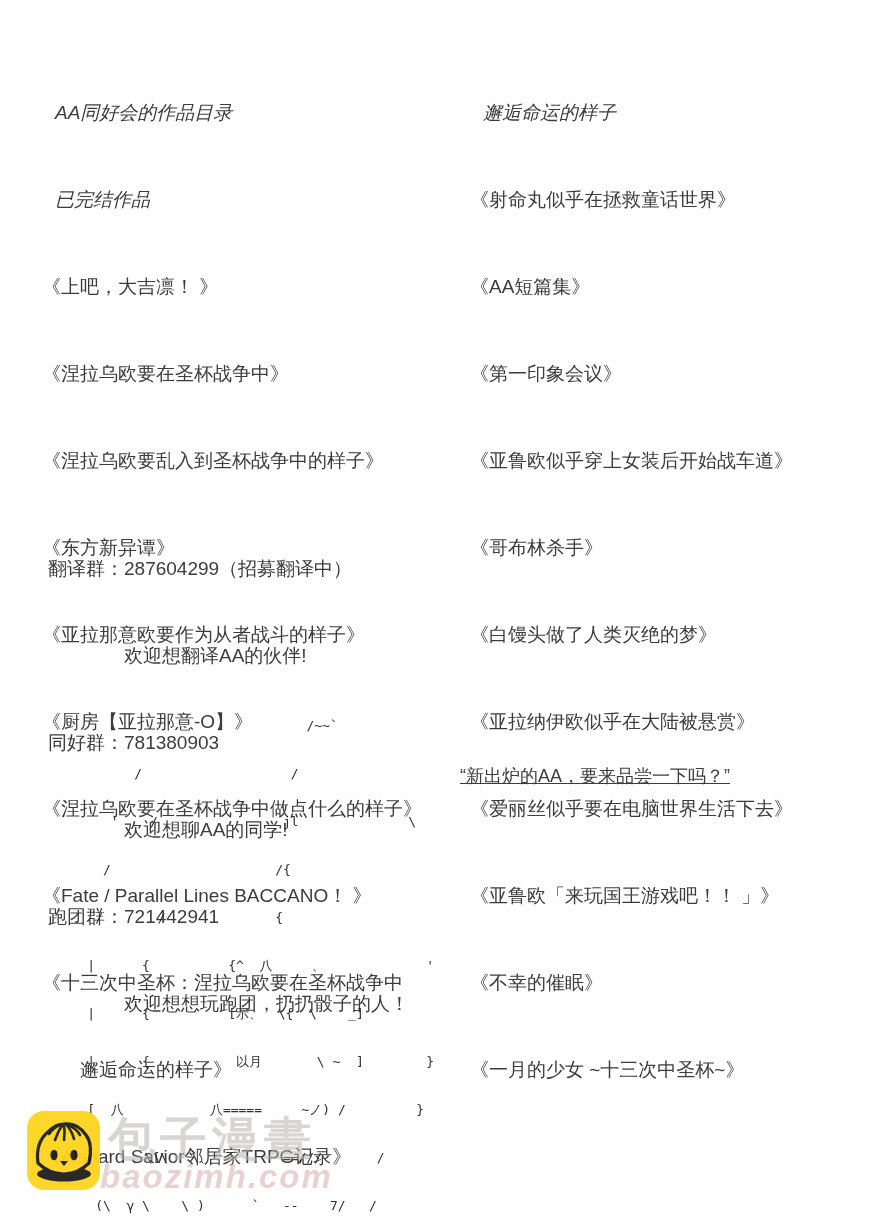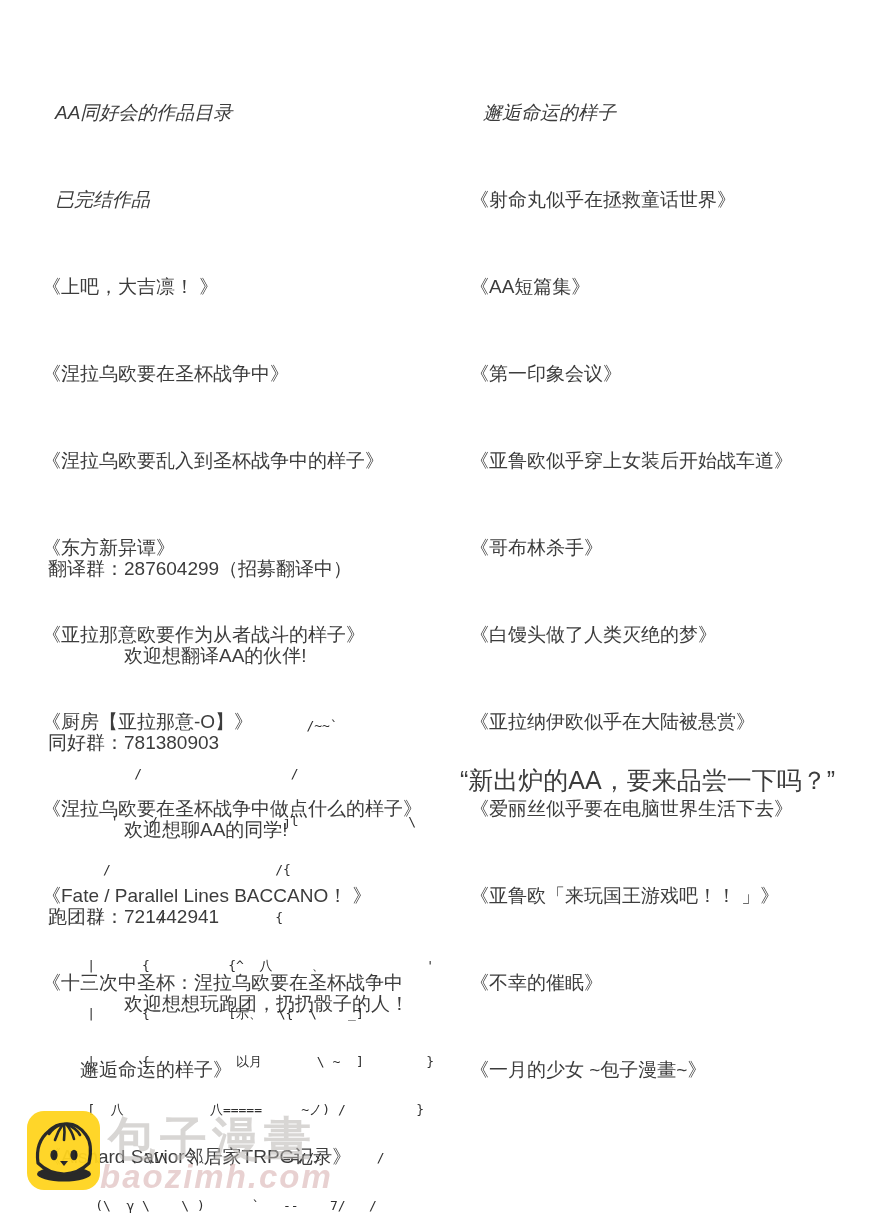--- a/index.html
+++ b/index.html
@@ -7,21 +7,21 @@
     width:896px;height:1219px;position:relative;overflow:hidden;
     background:#ffffff;
     font-family:"Liberation Sans","DejaVu Sans",sans-serif;
     color:#3c3c3c;
   }
   .col{position:absolute;font-size:19px;line-height:29px;white-space:pre;}
   .col .hdr{padding-left:13px;font-style:italic;}
   #left-col{left:42px;top:40px;}
   #right-col{left:470px;top:40px;}
   #group-block{position:absolute;left:48px;top:496px;font-size:19px;line-height:29px;white-space:pre;}
-  #quote-line{position:absolute;left:460px;top:764px;font-size:25px;white-space:pre;}
+  #quote-line{position:absolute;left:460px;top:764px;font-size:18px;white-space:pre;text-decoration:underline;}
   #ascii-art{
     position:absolute;left:56px;top:686px;z-index:1;
     font-family:"DejaVu Sans Mono","Liberation Mono",monospace;
     font-size:13px;line-height:16px;white-space:pre;color:#2e2e2e;
   }
   
   #watermark{position:absolute;left:0;top:1100px;width:420px;height:119px;z-index:2;}
   #wm-icon{
     position:absolute;left:27px;top:11px;width:73px;height:79px;
     background:#ffd41e;border-radius:17px;opacity:.95;
@@ -73,21 +73,21 @@
   <div>《射命丸似乎在拯救童话世界》</div>
   <div>《AA短篇集》</div>
   <div>《第一印象会议》</div>
   <div>《亚鲁欧似乎穿上女装后开始战车道》</div>
   <div>《哥布林杀手》</div>
   <div>《白馒头做了人类灭绝的梦》</div>
   <div>《亚拉纳伊欧似乎在大陆被悬赏》</div>
   <div>《爱丽丝似乎要在电脑世界生活下去》</div>
   <div>《亚鲁欧「来玩国王游戏吧！！ 」》</div>
   <div>《不幸的催眠》</div>
-  <div>《一月的少女 ~包子漫畫~》</div>
+  <div>《一月的少女 ~十三次中圣杯~》</div>
   
   
   
 </div>
 
 <div id="quote-line">“新出炉的AA，要来品尝一下吗？”</div>
 
 <div id="ascii-art">
   <div>              '                 /~~`</div>
   <div>          /                   /</div>

